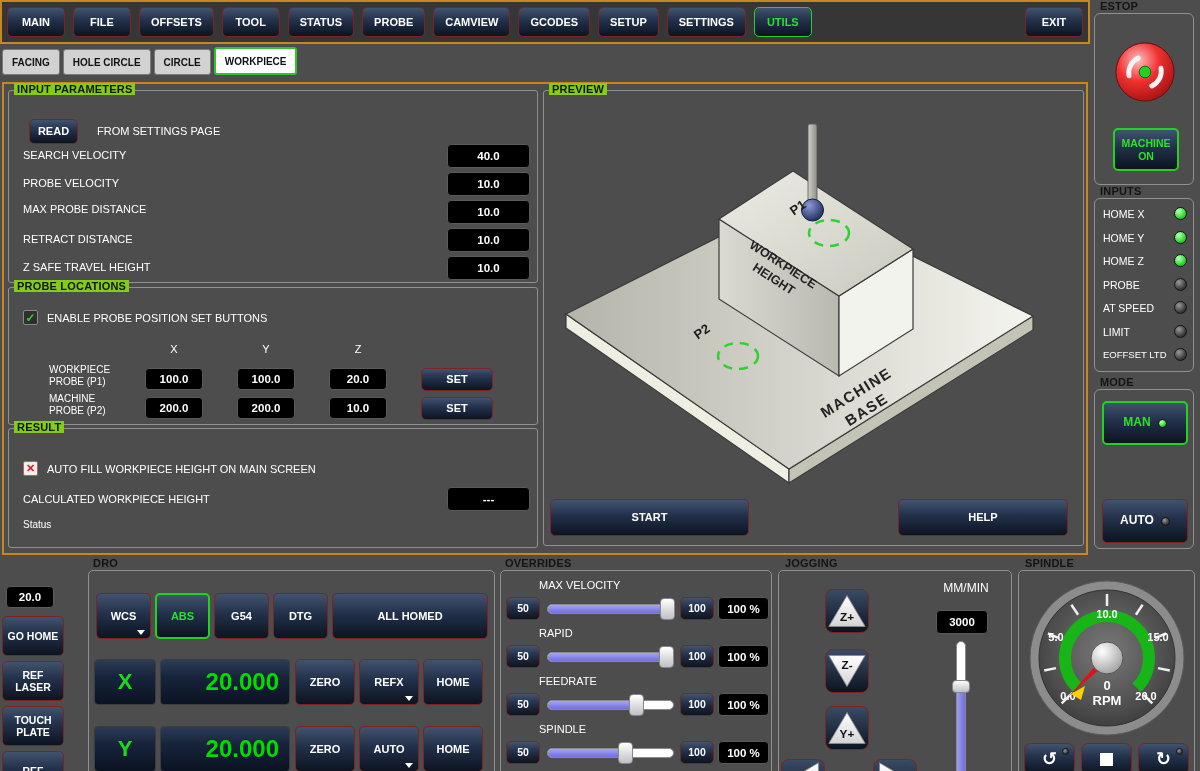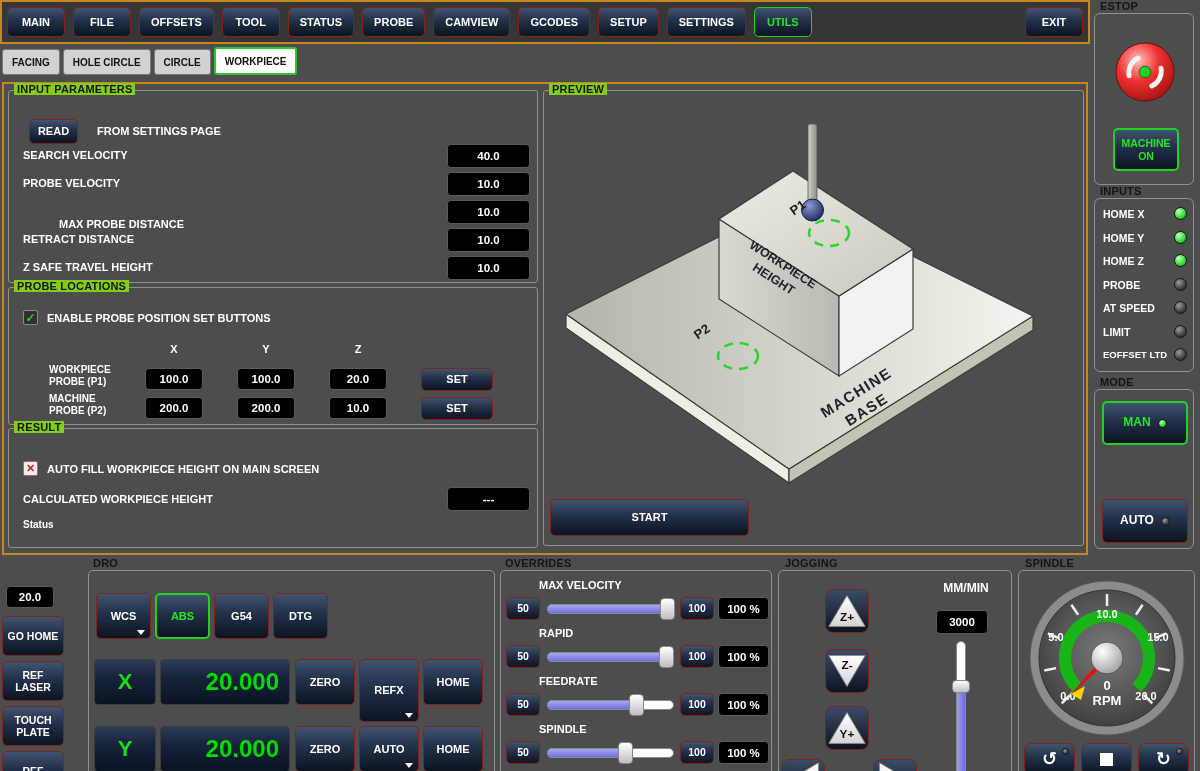--- a/index.html
+++ b/index.html
@@ -9,21 +9,21 @@
        background:linear-gradient(180deg,#41536e 0%,#22304a 45%,#0c1420 100%);
        border:1.5px solid #7e2222; border-radius:5px; color:#fff; font-weight:700; font-size:11px; line-height:1.15;}
   .btn.green{border-color:#21d321; color:#27e427;}
   .navwrap{position:absolute; left:0; top:0; width:1090px; height:44px; background:#363636;
        border:2px solid #c8861e; display:flex; align-items:center; padding:0 5px; gap:8px;}
   .navbtn{position:static; height:30px; min-width:58px; padding:0 11px; flex:0 0 auto;}
   .field{position:absolute; background:#000; border:1px solid #5a5a5a; border-radius:4px; color:#fff;
        font-weight:700; font-size:11.5px; display:flex; align-items:center; justify-content:center;}
   .glabel{position:absolute; font-size:11px; font-weight:700; color:#141414; z-index:3; letter-spacing:.2px; background:#84cc16; padding:0 3px;}
   .gbox{position:absolute; border:1px solid #909090; border-radius:3px;}
-  .wlbl{position:absolute; color:#fff; font-weight:700; font-size:11px; white-space:nowrap;}
+  .wlbl{position:absolute; color:#fff; font-weight:400; font-size:11px; white-space:nowrap;}
   .led{position:absolute; width:13px; height:13px; border-radius:50%;
        background:radial-gradient(circle at 35% 30%,#9a9a9a,#3a3a3a 65%,#222); border:1px solid #151515;}
   .led.on{background:radial-gradient(circle at 35% 30%,#c6ffc6,#35e035 55%,#0b960b);}
   .dd{position:absolute; right:5px; bottom:3px; width:0; height:0; border-left:4px solid transparent;
       border-right:4px solid transparent; border-top:5px solid #fff;}
   .cb{position:absolute; width:15px; height:15px; display:flex; align-items:center; justify-content:center;
       font-weight:700; border-radius:2px;}
   .cb.check{background:#2f2f2f; border:1px solid #8a8a8a; color:#2bd42b; font-size:12px;}
   .cb.cross{background:#efefef; border:1px solid #b86060; color:#d22020; font-size:11px;}
   .tabbar{position:absolute; left:2px; top:47px; display:flex; gap:3px; align-items:flex-end;}
@@ -118,21 +118,21 @@
 <div class="gbox" style="left:8px; top:90px; width:530px; height:193px;">
   <div class="btn" style="left:20px; top:28px; width:49px; height:25px;">READ</div>
   <div class="wlbl" style="left:88px; top:34px;">FROM SETTINGS PAGE</div>
 
   <div class="wlbl" style="left:14px; top:58px;">SEARCH VELOCITY</div>
   <div class="field" style="left:438px; top:53px; width:83px; height:24px;">40.0</div>
 
   <div class="wlbl" style="left:14px; top:86px;">PROBE VELOCITY</div>
   <div class="field" style="left:438px; top:81px; width:83px; height:24px;">10.0</div>
 
-  <div class="wlbl" style="left:14px; top:127px;margin-left:36px;">MAX PROBE DISTANCE</div>
+  <div class="wlbl" style="left:14px; top:112px;">MAX PROBE DISTANCE</div>
   <div class="field" style="left:438px; top:109px; width:83px; height:24px;">10.0</div>
 
   <div class="wlbl" style="left:14px; top:142px;">RETRACT DISTANCE</div>
   <div class="field" style="left:438px; top:137px; width:83px; height:24px;">10.0</div>
 
   <div class="wlbl" style="left:14px; top:170px;">Z SAFE TRAVEL HEIGHT</div>
   <div class="field" style="left:438px; top:165px; width:83px; height:24px;">10.0</div>
 </div>
 
 <div class="glabel" style="left:14px; top:280px;">PROBE LOCATIONS</div>
@@ -195,20 +195,21 @@
     <ellipse cx="186" cy="252" rx="20" ry="13" fill="none" stroke="#2bd42b" stroke-width="2.5" stroke-dasharray="9 7"></ellipse>
 
     <text x="246" y="108" transform="rotate(-35 246 104)" text-anchor="middle" font-size="13" fill="#1c1c1c">P1</text>
     <text x="150" y="232" transform="rotate(-35 150 228)" text-anchor="middle" font-size="13" fill="#1c1c1c">P2</text>
     <text x="225" y="163" transform="rotate(33 225 170)" text-anchor="middle" font-size="12.5" fill="#222">WORKPIECE</text>
     <text x="225" y="180" transform="rotate(33 225 170)" text-anchor="middle" font-size="12.5" fill="#222">HEIGHT</text>
     <text x="310" y="292" transform="rotate(-32 310 298)" text-anchor="middle" font-size="15" letter-spacing="1.5" fill="#222">MACHINE</text>
     <text x="310" y="312" transform="rotate(-32 310 298)" text-anchor="middle" font-size="15" letter-spacing="1.5" fill="#222">BASE</text>
   </svg>
   <div class="btn" style="left:6px; top:408px; width:199px; height:37px;">START</div>
+  <div class="btn" style="left:354px; top:408px; width:170px; height:37px;">HELP</div>
 </div>
 
 <div class="glabel" style="left:1097px; top:0px; background:transparent;">ESTOP</div>
 <div class="gbox" style="left:1094px; top:13px; width:100px; height:172px; border-radius:6px;">
   <svg viewBox="0 0 64 64" style="position:absolute; left:19px; top:27px; width:62px; height:62px;">
     <circle cx="32" cy="32" r="30" fill="url(#gEstop)" stroke="#6a0a0a"></circle>
     <path d="M 15.5 36 A 17 17 0 0 1 25 17.5" fill="none" stroke="#f4f4f4" stroke-width="5" stroke-linecap="round"></path>
     <path d="M 48.5 28 A 17 17 0 0 1 39 46.5" fill="none" stroke="#f4f4f4" stroke-width="5" stroke-linecap="round"></path>
     <circle cx="32" cy="32" r="6" fill="#21d021" stroke="#0a6a0a"></circle>
   </svg>
@@ -256,25 +257,26 @@
 
 <div class="glabel" style="left:90px; top:557px; background:transparent;">DRO</div>
 <div class="gbox" style="left:88px; top:570px; width:407px; height:230px; border-radius:5px;">
   <div class="btn" style="left:7px; top:22px; width:55px; height:46px;">
     <span>WCS</span>
     <span class="dd"></span>
   </div>
   <div class="btn green" style="left:66px; top:22px; width:55px; height:46px; border-width:2px;">ABS</div>
   <div class="btn" style="left:125px; top:22px; width:55px; height:46px;">G54</div>
   <div class="btn" style="left:184px; top:22px; width:55px; height:46px;">DTG</div>
+  <div class="btn" style="left:243px; top:22px; width:156px; height:46px;">ALL HOMED</div>
 
   <div class="droval" style="left:5px; top:88px; width:62px; height:46px; justify-content:center; color:#18dd18; font-size:22px; font-weight:700;">X</div>
   <div class="droval" style="left:71px; top:88px; width:130px; height:46px; justify-content:flex-end; padding-right:10px; color:#00dd00; font-size:24px; font-weight:700;">20.000</div>
   <div class="btn" style="left:206px; top:88px; width:60px; height:46px;">ZERO</div>
-  <div class="btn" style="left:270px; top:88px; width:60px; height:63px;">
+  <div class="btn" style="left:270px; top:88px; width:60px; height:46px;">
     <span>REFX</span>
     <span class="dd"></span>
   </div>
   <div class="btn" style="left:334px; top:88px; width:60px; height:46px;">HOME</div>
 
   <div class="droval" style="left:5px; top:155px; width:62px; height:46px; justify-content:center; color:#18dd18; font-size:22px; font-weight:700;">Y</div>
   <div class="droval" style="left:71px; top:155px; width:130px; height:46px; justify-content:flex-end; padding-right:10px; color:#00dd00; font-size:24px; font-weight:700;">20.000</div>
   <div class="btn" style="left:206px; top:155px; width:60px; height:46px;">ZERO</div>
   <div class="btn" style="left:270px; top:155px; width:60px; height:46px;">
     <span>AUTO</span>

